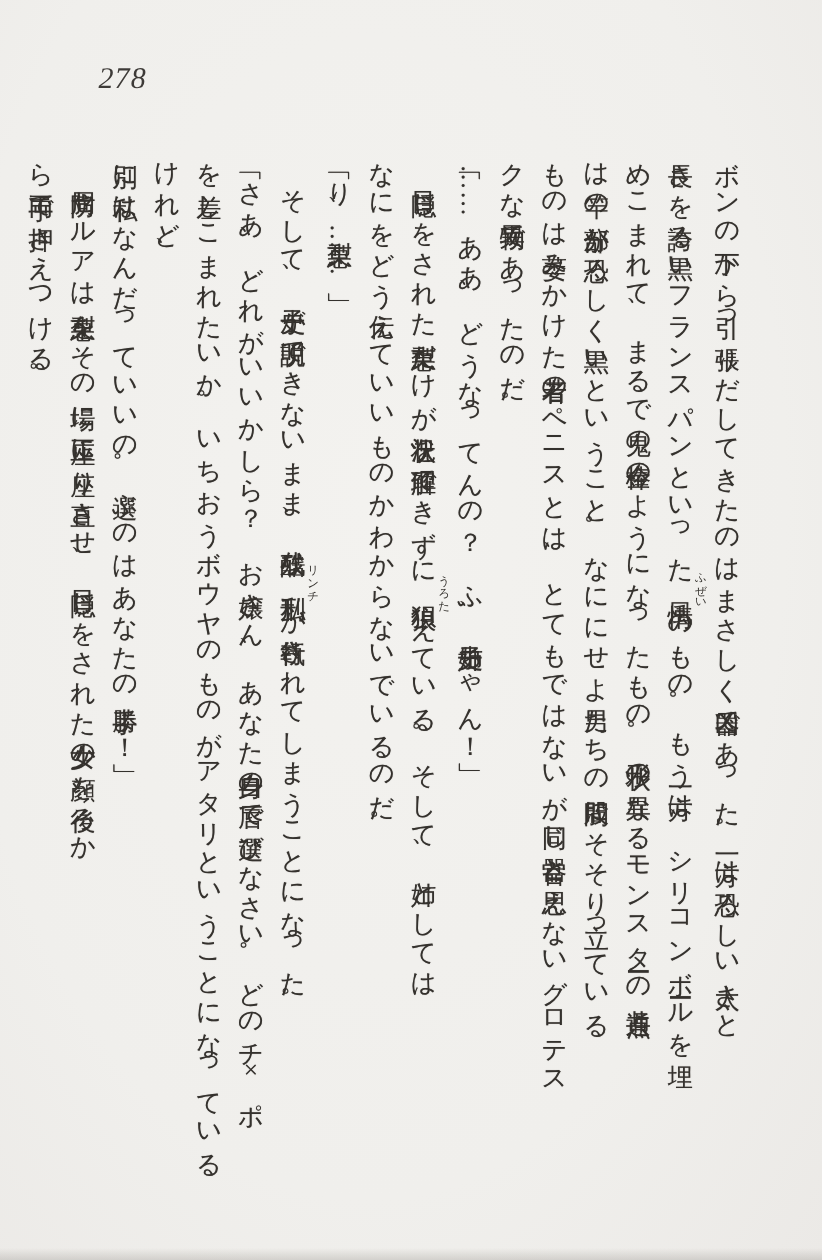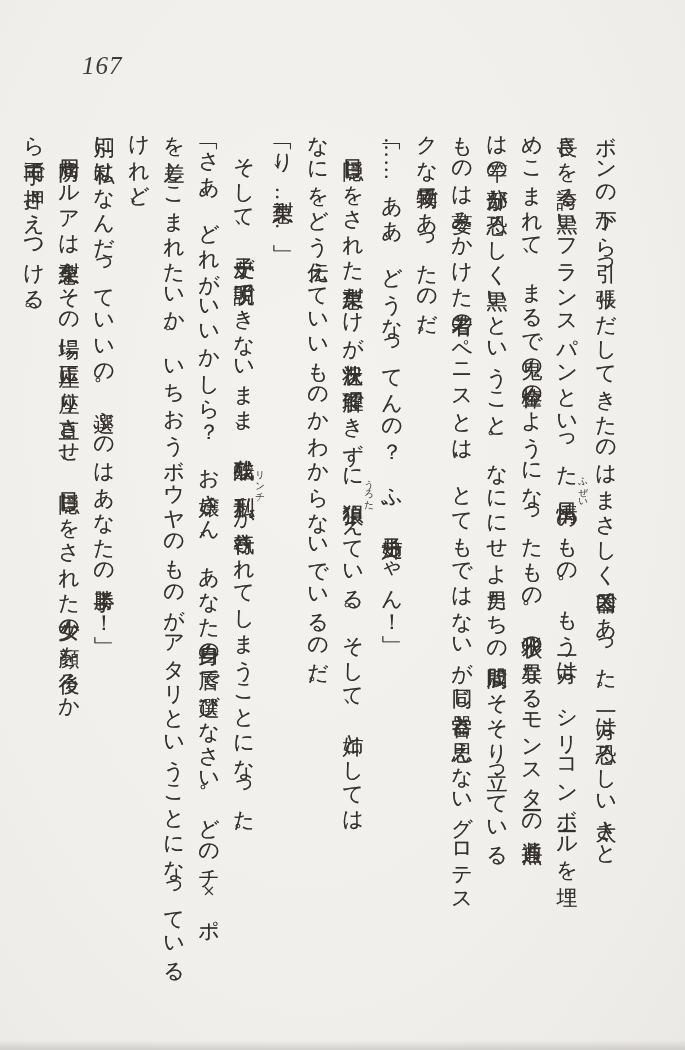--- a/index.html
+++ b/index.html
@@ -63,21 +63,21 @@
     background: linear-gradient(to bottom,
                 rgba(110, 105, 98, 0) 0%,
                 rgba(110, 105, 98, 0.22) 100%);
     pointer-events: none;
   }
 </style>
 </head>
 <body>
 
 <div class="page">
-  <div class="page-number">167</div>
+  <div class="page-number">278</div>
   <div class="text-block">
       <div class="line indent-none">ボンの下から引っ張りだしてきたのはまさしく凶器であった。一方は恐ろしい太さと</div>
       <div class="line indent-none">長さを誇る黒いフランスパンといった<ruby>風情<rt>ふぜい</rt></ruby>のもの。もう一方は、シリコンボールを埋</div>
       <div class="line indent-none">めこまれて、まるで鬼の金棒のようになったもの。形状の異なるモンスターの共通点</div>
       <div class="line indent-none">は竿の部分が恐ろしく黒いということ。なににせよ男たちの股間にそそり立っている</div>
       <div class="line indent-none">ものは萎みかけた若者のペニスとは、とてもではないが同じ器官と思えないグロテス</div>
       <div class="line indent-none">クな異物であったのだ。</div>
       <div class="line indent-dialogue">「……ああ、どうなってんの？　ふ、史子姉ちゃん！」</div>
       <div class="line indent-paragraph">目隠しをされた梨恵だけが状況を理解できずに<ruby>狼狽<rt>うろた</rt></ruby>えている。そして、姉としては</div>
       <div class="line indent-none">なにをどう伝えていいものかわからないでいるのだ。</div>

